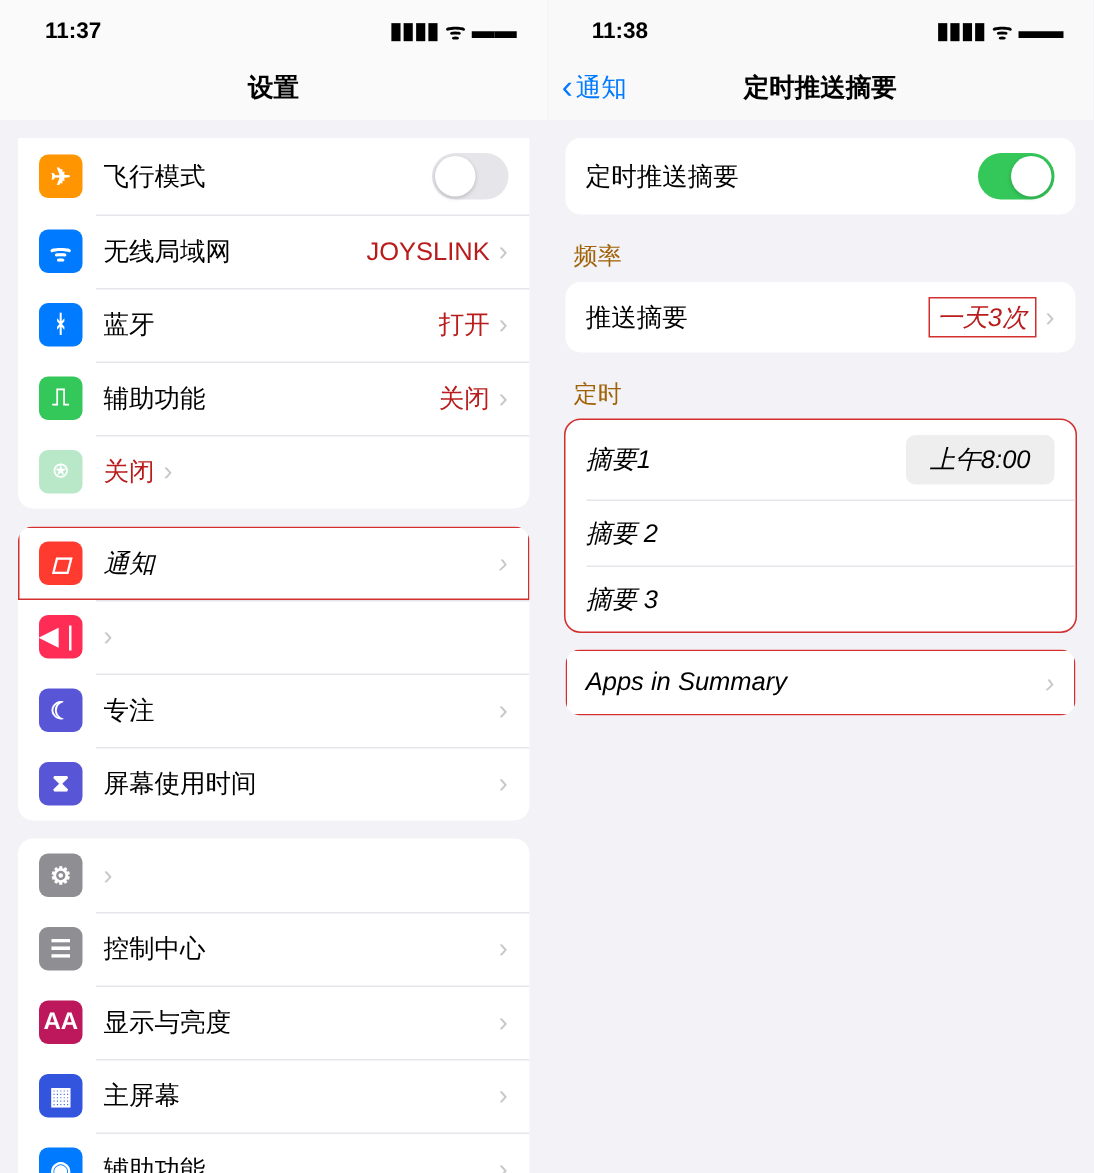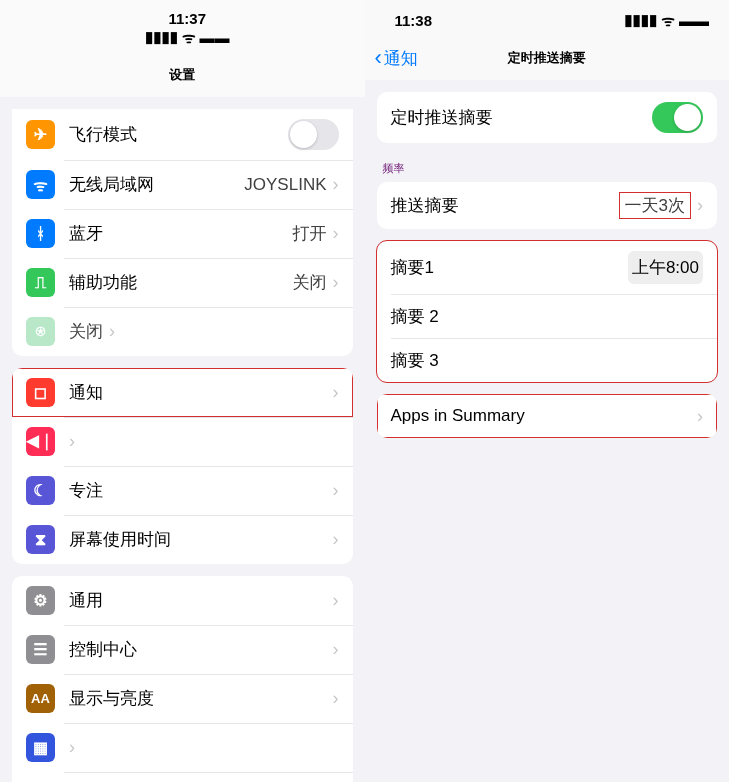--- a/index.html
+++ b/index.html
@@ -1,42 +1,42 @@
 <!DOCTYPE html>
 <html><head>
 <meta charset="utf-8">
 <style>
 * { box-sizing: border-box; margin: 0; padding: 0; }
 body { font-family: -apple-system, "Helvetica Neue", sans-serif; background: #f2f2f7; width: 729px; height: 782px; display: flex; }
 .phone { width: 364.5px; height: 782px; background: #f2f2f7; overflow: hidden; position: relative; }
 .status-bar { display: flex; justify-content: space-between; align-items: center; padding: 10px 20px 6px 30px; font-size: 15px; font-weight: 600; background: #f9f9f9; }
-.phone-left .status-bar { background: #fafafa; flex-direction: column; }
+.phone-left .status-bar { background: #fafafa; }
 .status-right { display: flex; align-items: center; gap: 4px; }
 .nav-bar { display: flex; align-items: center; justify-content: center; position: relative; height: 44px; background: #f9f9f9; }
 .phone-left .nav-bar { background: #fafafa; }
-.nav-title { font-size: 13px; font-weight: 600; font-family: Liberation Serif, serif; }
+.nav-title { font-size: 17px; font-weight: 600; font-family: Liberation Serif, serif; }
 .nav-back { position: absolute; left: 10px; display: flex; align-items: center; color: #007aff; font-size: 17px; }
 .nav-back-chevron { font-size: 22px; margin-right: 2px; line-height: 1; }
 .section { margin-top: 12px; }
-.section-header { font-size: 11px; color: #701a75; padding: 6px 16px 6px 18px; }
+.section-header { font-size: 16px; color: #a16207; padding: 6px 16px 6px 18px; }
 .cell-group { background: #fff; border-radius: 10px; margin: 0 12px; overflow: hidden; }
 .cell { display: flex; align-items: center; padding: 10px 14px 10px 14px; min-height: 44px; position: relative; }
 .cell + .cell::before { content: ""; position: absolute; top: 0; left: 52px; right: 0; height: 0.5px; background: #e5e5ea; }
 .cell-plain + .cell-plain::before { left: 14px; }
 .cell-icon { width: 29px; height: 29px; border-radius: 6px; display: flex; align-items: center; justify-content: center; margin-right: 14px; flex-shrink: 0; color: #fff; font-size: 16px; }
 .cell-label { flex: 1; font-size: 17px; color: #000000; }
-.cell-value { font-size: 17px; color: #404040; margin-right: 6px; text-align: right; }
+.cell-value { font-size: 17px; color: #b91c1c; margin-right: 6px; text-align: right; }
 .cell-chevron { color: #c7c7cc; font-size: 18px; }
 .cell-disabled .cell-label { color: #c7c7cc; }
 .toggle { width: 51px; height: 31px; border-radius: 16px; background: #e5e5ea; position: relative; }
 .toggle-on { background: #34c759; }
 .toggle-knob { position: absolute; width: 27px; height: 27px; background: #fff; border-radius: 50%; top: 2px; left: 2px; box-shadow: 0 1px 3px rgba(0,0,0,0.2); }
 .toggle-on .toggle-knob { left: 22px; }
-.time-pill { background: #eeeeef; border-radius: 6px; padding: 5px 4px; font-size: 17px; color: #000; }
-.highlight-red { outline: 1.5px solid #d32f2f; outline-offset: -1px; }
+.time-pill { background: #eeeeef; border-radius: 6px; padding: 5px 16px; font-size: 17px; color: #000; }
+.highlight-red { outline: 1.5px solid #d32f2f; outline-offset: -1px; font-style: italic; }
 .icon-glyph { font-weight: bold; }
 .phone-left .section:first-of-type { margin-top: 0; }
 .phone-left .cell-group-first { border-radius: 0 0 10px 10px; margin-top: 0; }
 </style>
 </head>
 <body>
 
 <div class="phone phone-left">
   <div class="status-bar">
     <span>11:37</span>
@@ -126,41 +126,41 @@
       </div>
     </div>
   </div>
 
   <div class="section">
     <div class="cell-group">
       <div class="cell">
         <span class="cell-icon" style="background:#8e8e93">
             <span class="icon-glyph">⚙</span>
           </span>
-        <span class="cell-label">通用</span>
         <span class="cell-chevron">›</span>
       </div>
       <div class="cell">
         <span class="cell-icon" style="background:#8e8e93">
             <span class="icon-glyph">☰</span>
           </span>
         <span class="cell-label">控制中心</span>
         <span class="cell-chevron">›</span>
       </div>
       <div class="cell">
-        <span class="cell-icon" style="background:#a16207;font-size:13px">
+        <span class="cell-icon" style="background:#be185d;font-size:16px">
             <span class="icon-glyph">AA</span>
           </span>
         <span class="cell-label">显示与亮度</span>
         <span class="cell-chevron">›</span>
       </div>
       <div class="cell">
         <span class="cell-icon" style="background:#3355dd">
             <span class="icon-glyph">▦</span>
           </span>
+        <span class="cell-label">主屏幕</span>
         <span class="cell-chevron">›</span>
       </div>
       <div class="cell">
         <span class="cell-icon" style="background:#007aff">
             <span class="icon-glyph">◉</span>
           </span>
         <span class="cell-label">辅助功能</span>
         <span class="cell-chevron">›</span>
       </div>
 
@@ -201,20 +201,21 @@
     <div class="cell-group">
       <div class="cell cell-plain">
         <span class="cell-label">推送摘要</span>
         <span class="cell-value highlight-red" style="padding:2px 6px">一天3次</span>
         <span class="cell-chevron">›</span>
       </div>
     </div>
   </div>
 
   <div class="section">
+    <div class="section-header">定时</div>
     <div class="cell-group highlight-red" style="outline-offset:0">
       <div class="cell cell-plain">
         <span class="cell-label">摘要1</span>
         <span class="time-pill">上午8:00</span>
       </div>
       <div class="cell cell-plain">
         <span class="cell-label">摘要 2</span>
       </div>
       <div class="cell cell-plain">
         <span class="cell-label">摘要 3</span>

